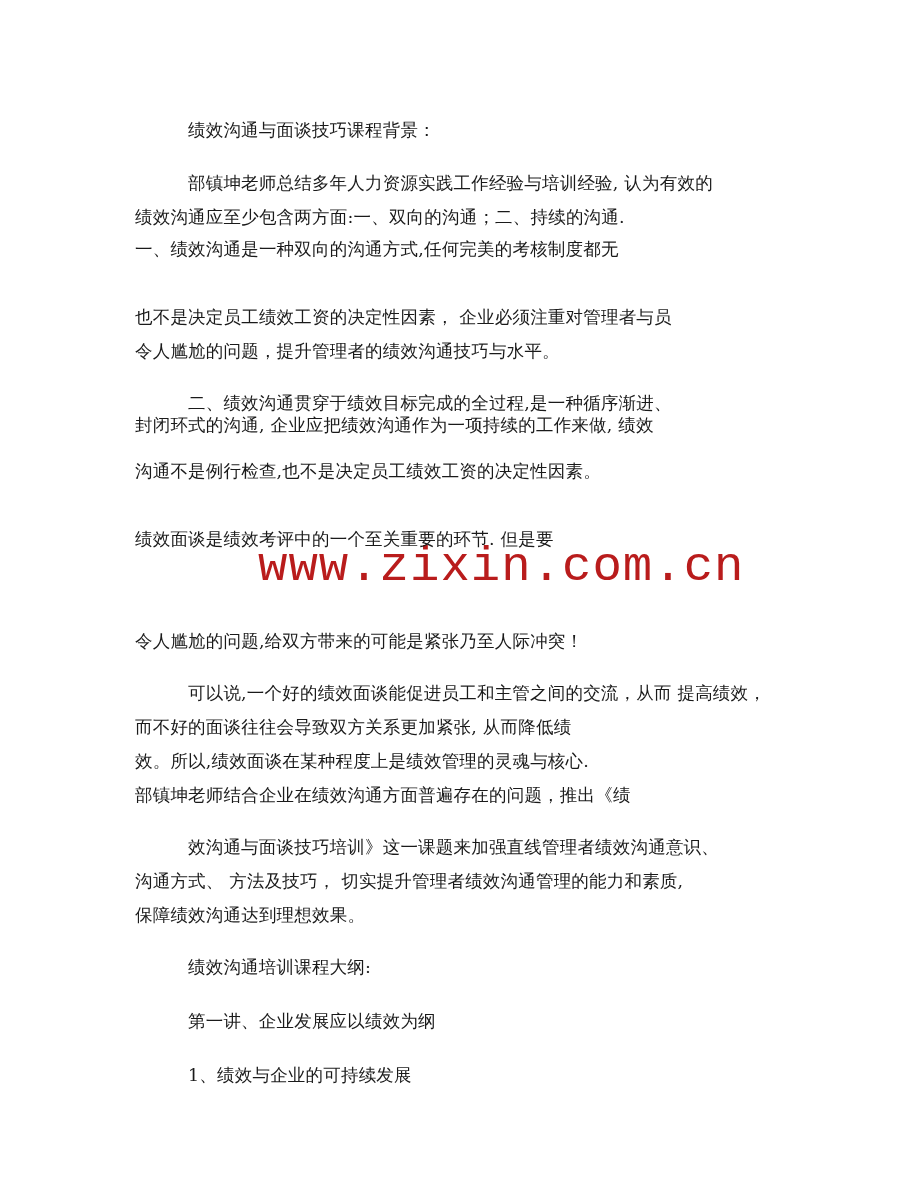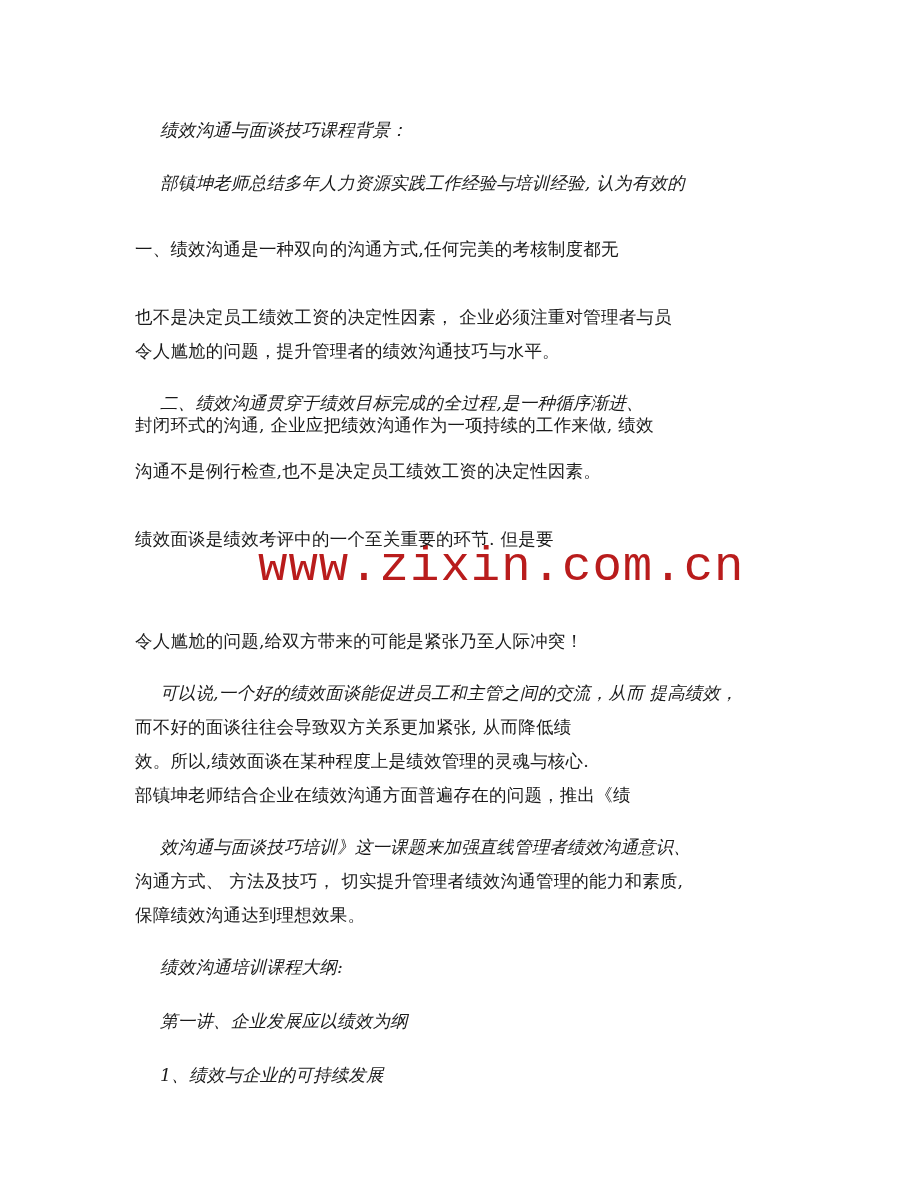--- a/index.html
+++ b/index.html
@@ -1,32 +1,33 @@
 <!DOCTYPE html>
 <html><head>
 <meta charset="utf-8">
 <style>
   html, body { margin: 0; padding: 0; background: #ffffff; }
   body { width: 920px; height: 1191px; position: relative; overflow: hidden;
          font-family: "DejaVu Serif", "Liberation Serif", serif; color: #1a1a1a; }
   .page { position: absolute; left: 0; top: 0; width: 920px; height: 1191px; }
   .line { position: absolute; left: 135px; font-size: 17.5px; line-height: 22px; white-space: nowrap; letter-spacing: 0.2px; }
-  .indent { left: 160px; font-style: italic; }
+  .indent { left: 188px; }
   .watermark { position: absolute; left: 258px; top: 535px; font-family: Liberation Mono, monospace;
                font-size: 49px; line-height: 64px; color: #b91c1c; letter-spacing: 1px; z-index: 0; white-space: nowrap; }
   .line { z-index: 1; }
 </style>
 </head>
 <body>
 
 <div class="page">
   <div class="watermark">www.zixin.com.cn</div>
 
   <div class="line indent" style="top:119px">绩效沟通与面谈技巧课程背景：</div>
   <div class="line indent" style="top:172px">部镇坤老师总结多年人力资源实践工作经验与培训经验, 认为有效的</div>
+  <div class="line" style="top:206px">绩效沟通应至少包含两方面:一、双向的沟通；二、持续的沟通.</div>
   <div class="line" style="top:238px">一、绩效沟通是一种双向的沟通方式,任何完美的考核制度都无</div>
   <div class="line" style="top:306px">也不是决定员工绩效工资的决定性因素， 企业必须注重对管理者与员</div>
   <div class="line" style="top:340px">令人尴尬的问题，提升管理者的绩效沟通技巧与水平。</div>
 
   <div class="line indent" style="top:392px">二、绩效沟通贯穿于绩效目标完成的全过程,是一种循序渐进、</div>
   <div class="line" style="top:414px">封闭环式的沟通, 企业应把绩效沟通作为一项持续的工作来做, 绩效</div>
   <div class="line" style="top:460px">沟通不是例行检查,也不是决定员工绩效工资的决定性因素。</div>
   <div class="line" style="top:528px">绩效面谈是绩效考评中的一个至关重要的环节. 但是要</div>
   <div class="line" style="top:630px">令人尴尬的问题,给双方带来的可能是紧张乃至人际冲突！</div>
 

